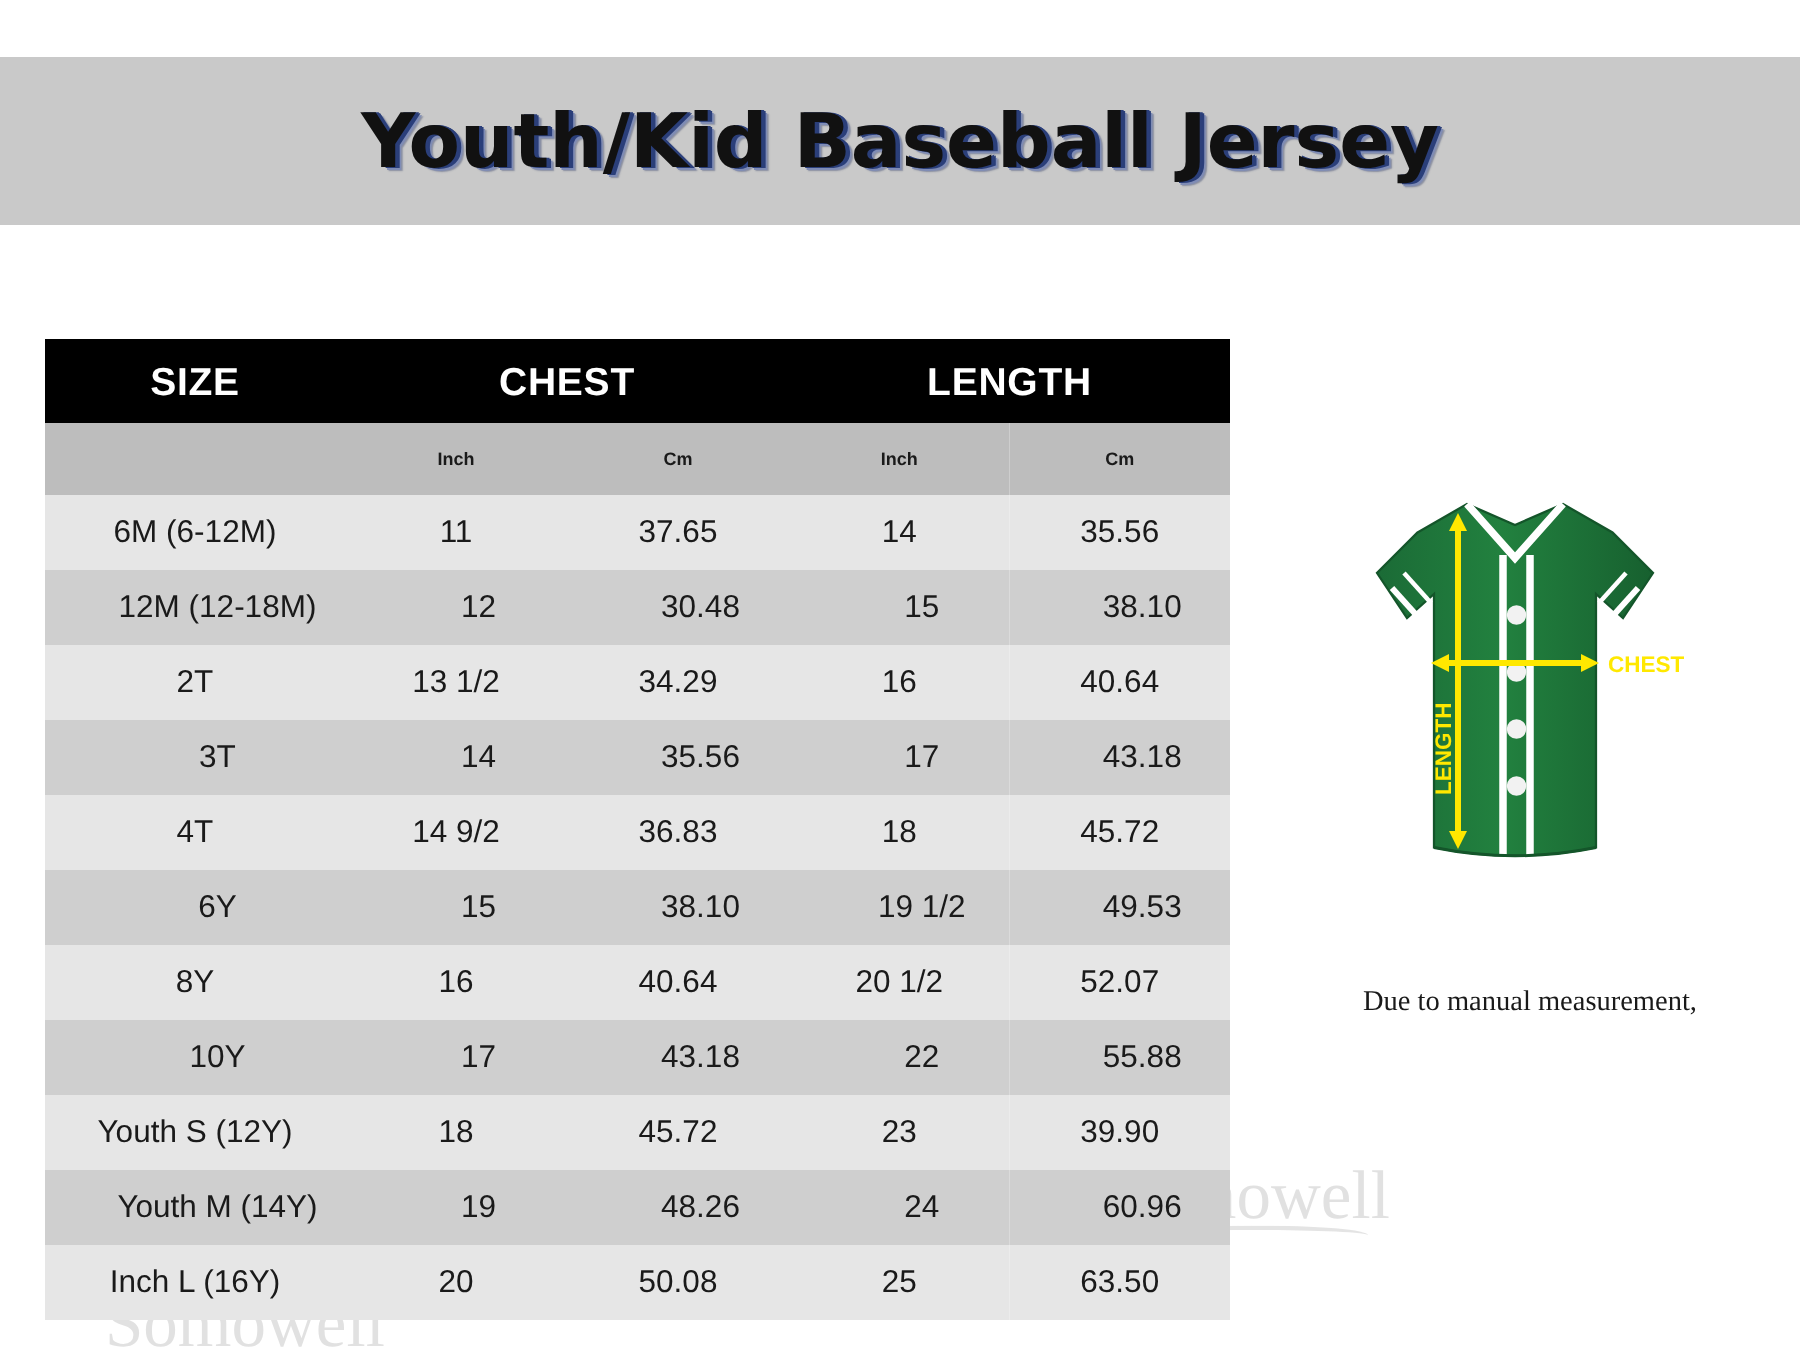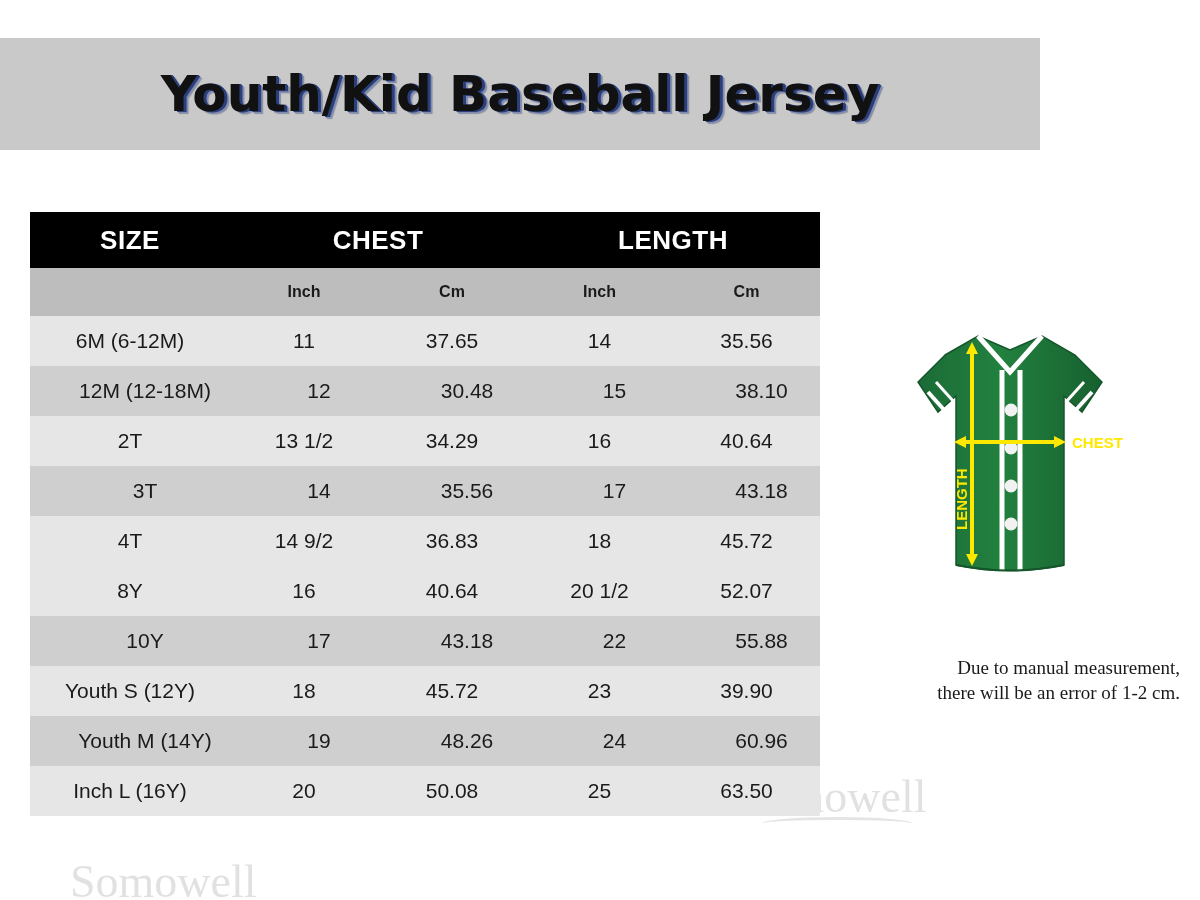--- a/index.html
+++ b/index.html
@@ -19,21 +19,21 @@
     height: 900px;
     background: #ffffff;
     box-sizing: border-box;
   }
 
   
   .header-band {
     position: absolute;
     left: 0;
     top: 38px;
-    width: 1040px;
+    width: 1200px;
     height: 112px;
     background: #c9c9c9;
     display: flex;
     align-items: center;
     justify-content: center;
   }
   .header-title {
     font-family: "DejaVu Sans", sans-serif;
     font-size: 50px;
     font-weight: bold;
@@ -68,21 +68,21 @@
   }
   .wm1 { left: 215px; top: 42px; }
   .wm2 { left: 355px; top: 470px; font-size: 70px; }
   .wm3 { left: 740px; top: 770px; font-size: 46px; }
   .wm4 { left: 70px;  top: 855px; font-size: 46px; }
 
   
   .table-wrap {
     position: absolute;
     left: 30px;
-    top: 212px;
+    top: 226px;
     width: 936px;
   }
   table.size-table {
     border-collapse: collapse;
     width: 790px;
     table-layout: fixed;
   }
   table.size-table td, table.size-table th {
     text-align: center;
     vertical-align: middle;
@@ -96,21 +96,21 @@
     font-weight: bold;
     height: 54px;
     letter-spacing: 0.5px;
     border-right: 2px solid #ffffff;
   }
   .hdr-main th:last-child { border-right: 0; }
 
   .hdr-sub td {
     background: #bdbdbd;
     color: #1a1a1a;
-    font-size: 16px;
+    font-size: 12px;
     font-weight: bold;
     height: 46px;
     border-right: 2px solid #ffffff;
     border-bottom: 2px solid #ffffff;
   }
   .hdr-sub td:last-child { border-right: 0; }
 
   tbody tr td {
     font-size: 21px;
     color: #1a1a1a;
@@ -141,21 +141,21 @@
     position: relative;
     width: 320px;
     height: 290px;
   }
 
   .note {
     position: absolute;
     left: 860px;
     top: 655px;
     width: 320px;
-    text-align: right;
+    text-align: center;
     font-family: "Liberation Serif", serif;
     font-size: 19px;
     line-height: 25px;
     color: #1a1a1a;
   }
 </style>
 </head>
 <body>
 
 <div class="page">
@@ -233,20 +233,27 @@
           <td>17</td>
           <td>43.18</td>
         </tr>
         <tr class="row-a">
           <td>4T</td>
           <td>14 9/2</td>
           <td>36.83</td>
           <td>18</td>
           <td>45.72</td>
         </tr>
+        <tr class="row-b">
+          <td>6Y</td>
+          <td>15</td>
+          <td>38.10</td>
+          <td>19 1/2</td>
+          <td>49.53</td>
+        </tr>
         <tr class="row-a">
           <td>8Y</td>
           <td>16</td>
           <td>40.64</td>
           <td>20 1/2</td>
           <td>52.07</td>
         </tr>
         <tr class="row-b">
           <td>10Y</td>
           <td>17</td>
@@ -324,16 +331,15 @@
         </g>
 
         <text x="222" y="128" fill="#ffe800" font-family="Liberation Sans, sans-serif" font-size="15" font-weight="bold">CHEST</text>
         <text x="0" y="0" fill="#ffe800" font-family="Liberation Sans, sans-serif" font-size="15" font-weight="bold" transform="translate(117,210) rotate(-90)">LENGTH</text>
       </svg>
     </div>
   </div>
 
   <div class="note">
     <div>Due to manual measurement,</div>
-    <div>there will be an error of 1-2 cm.</div>
   </div>
 
 </div>
 
 </body></html>

